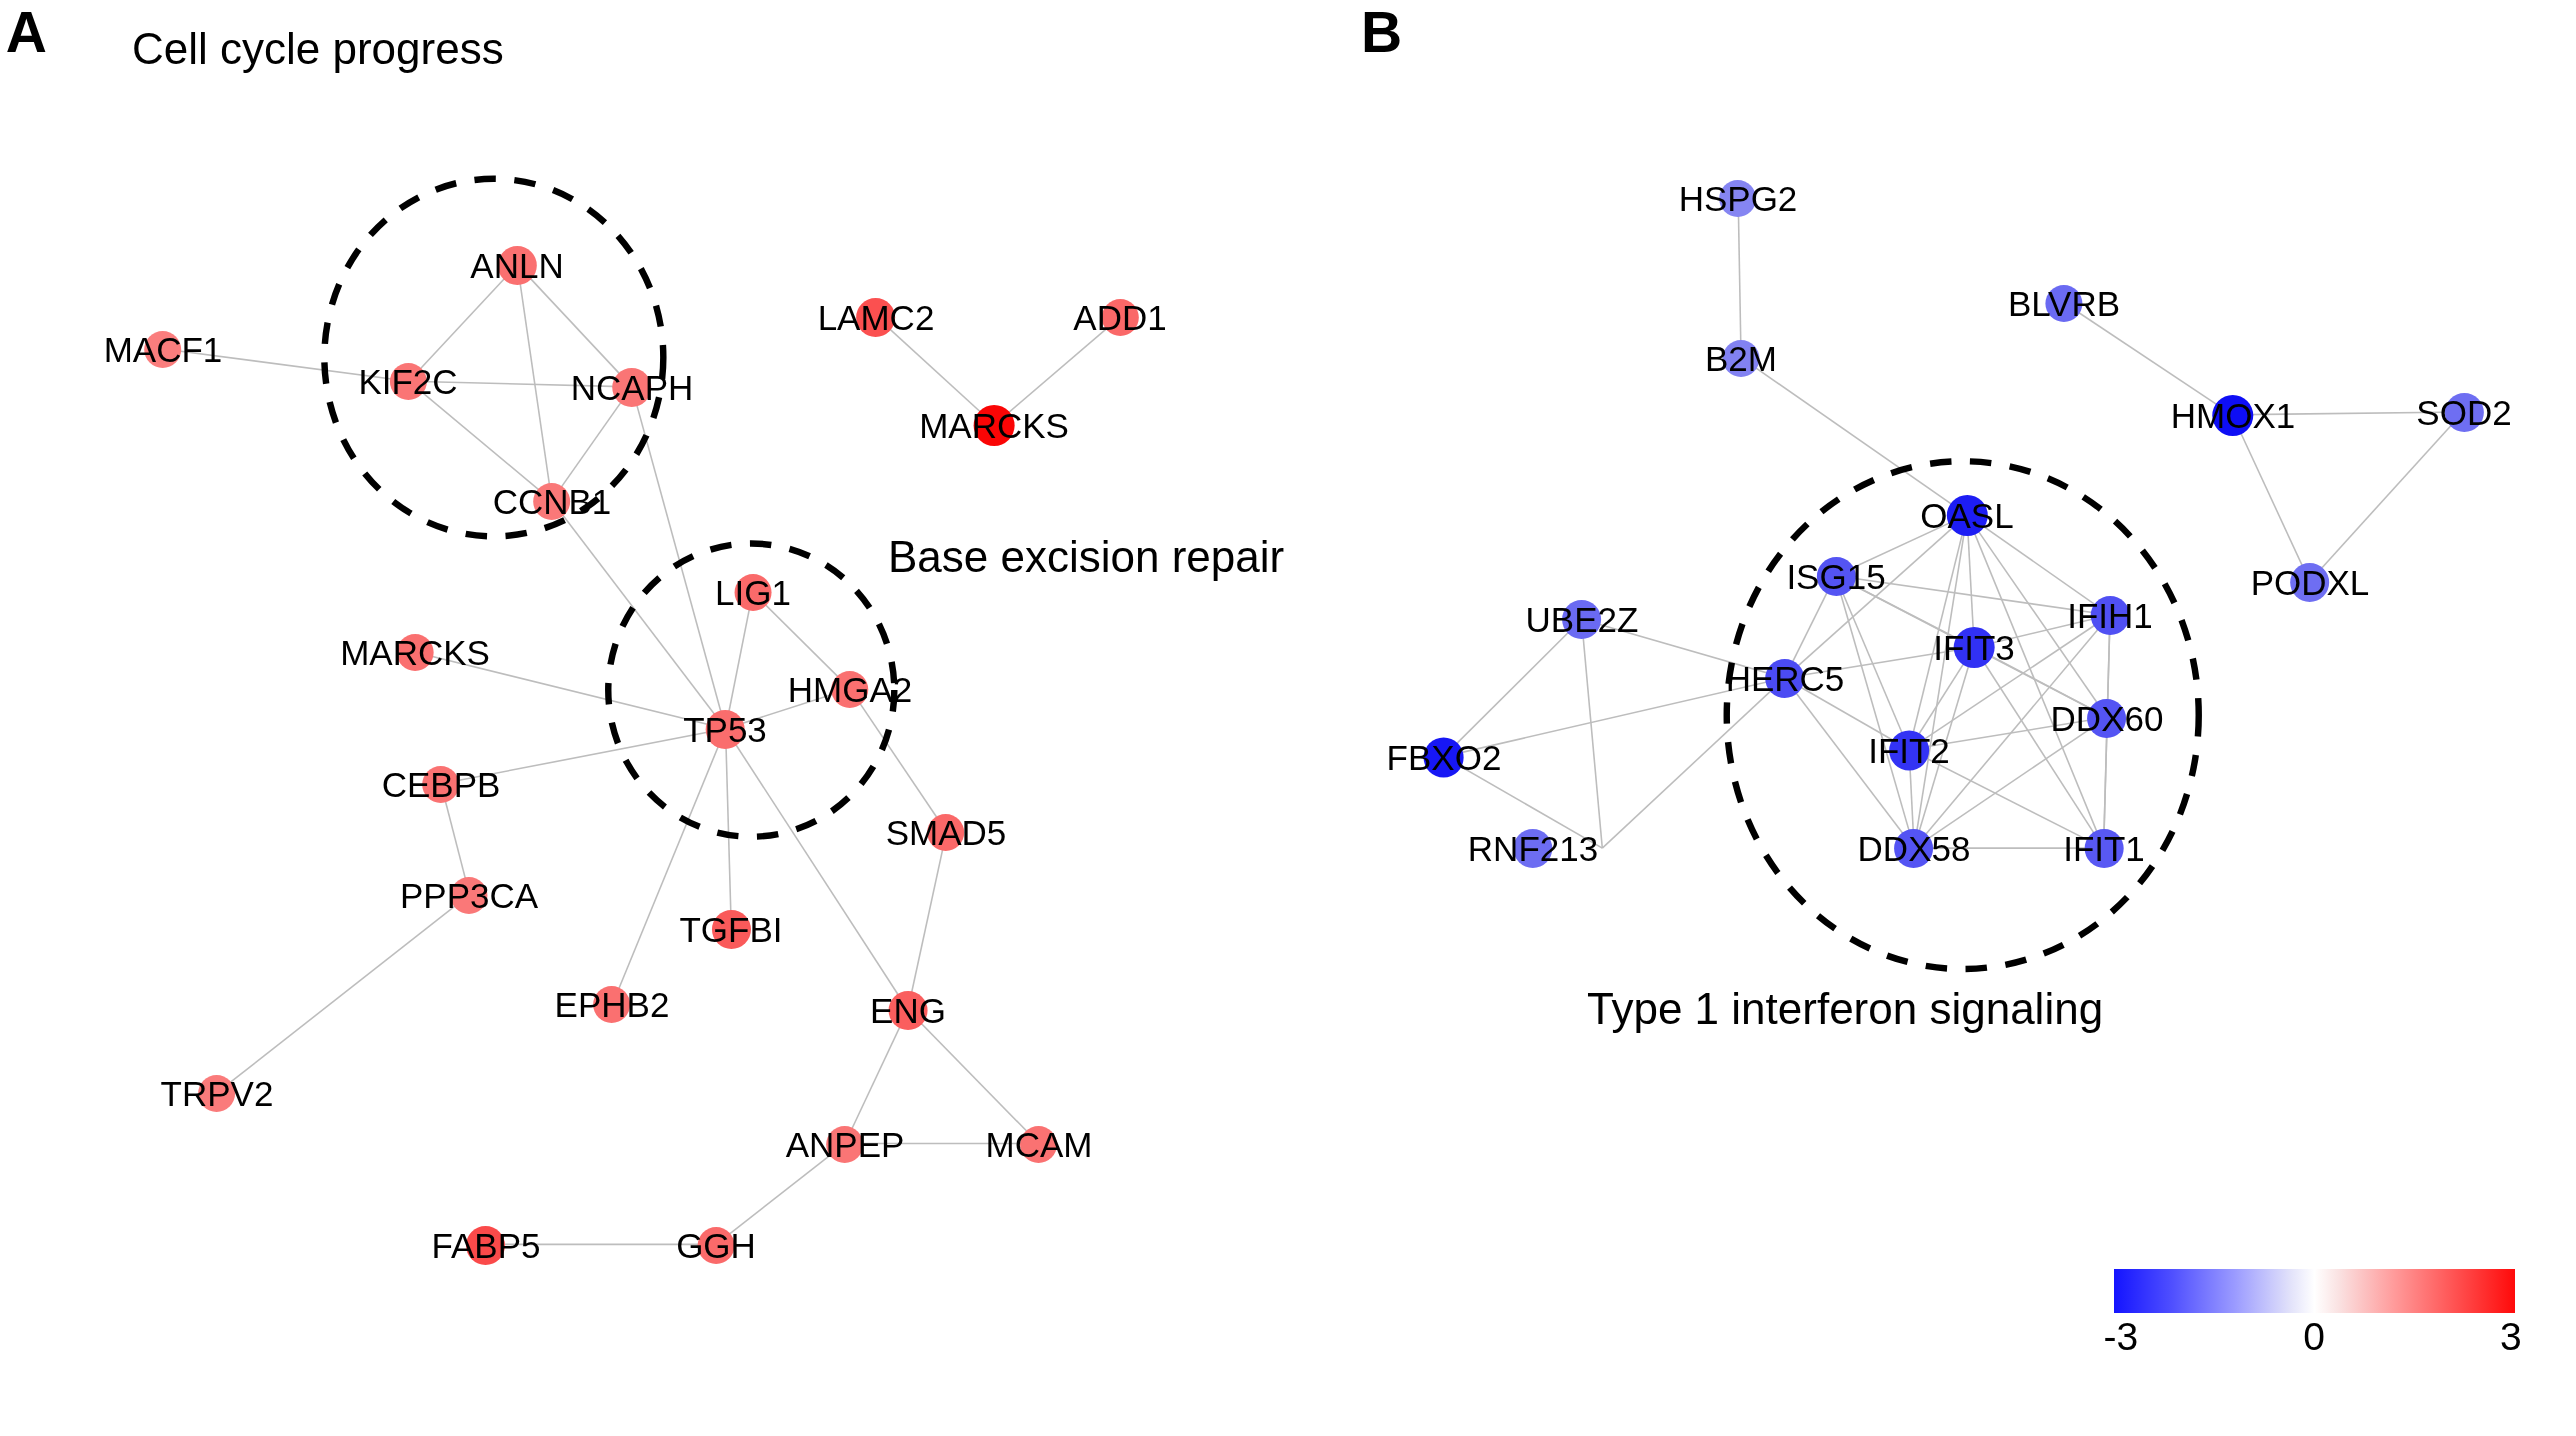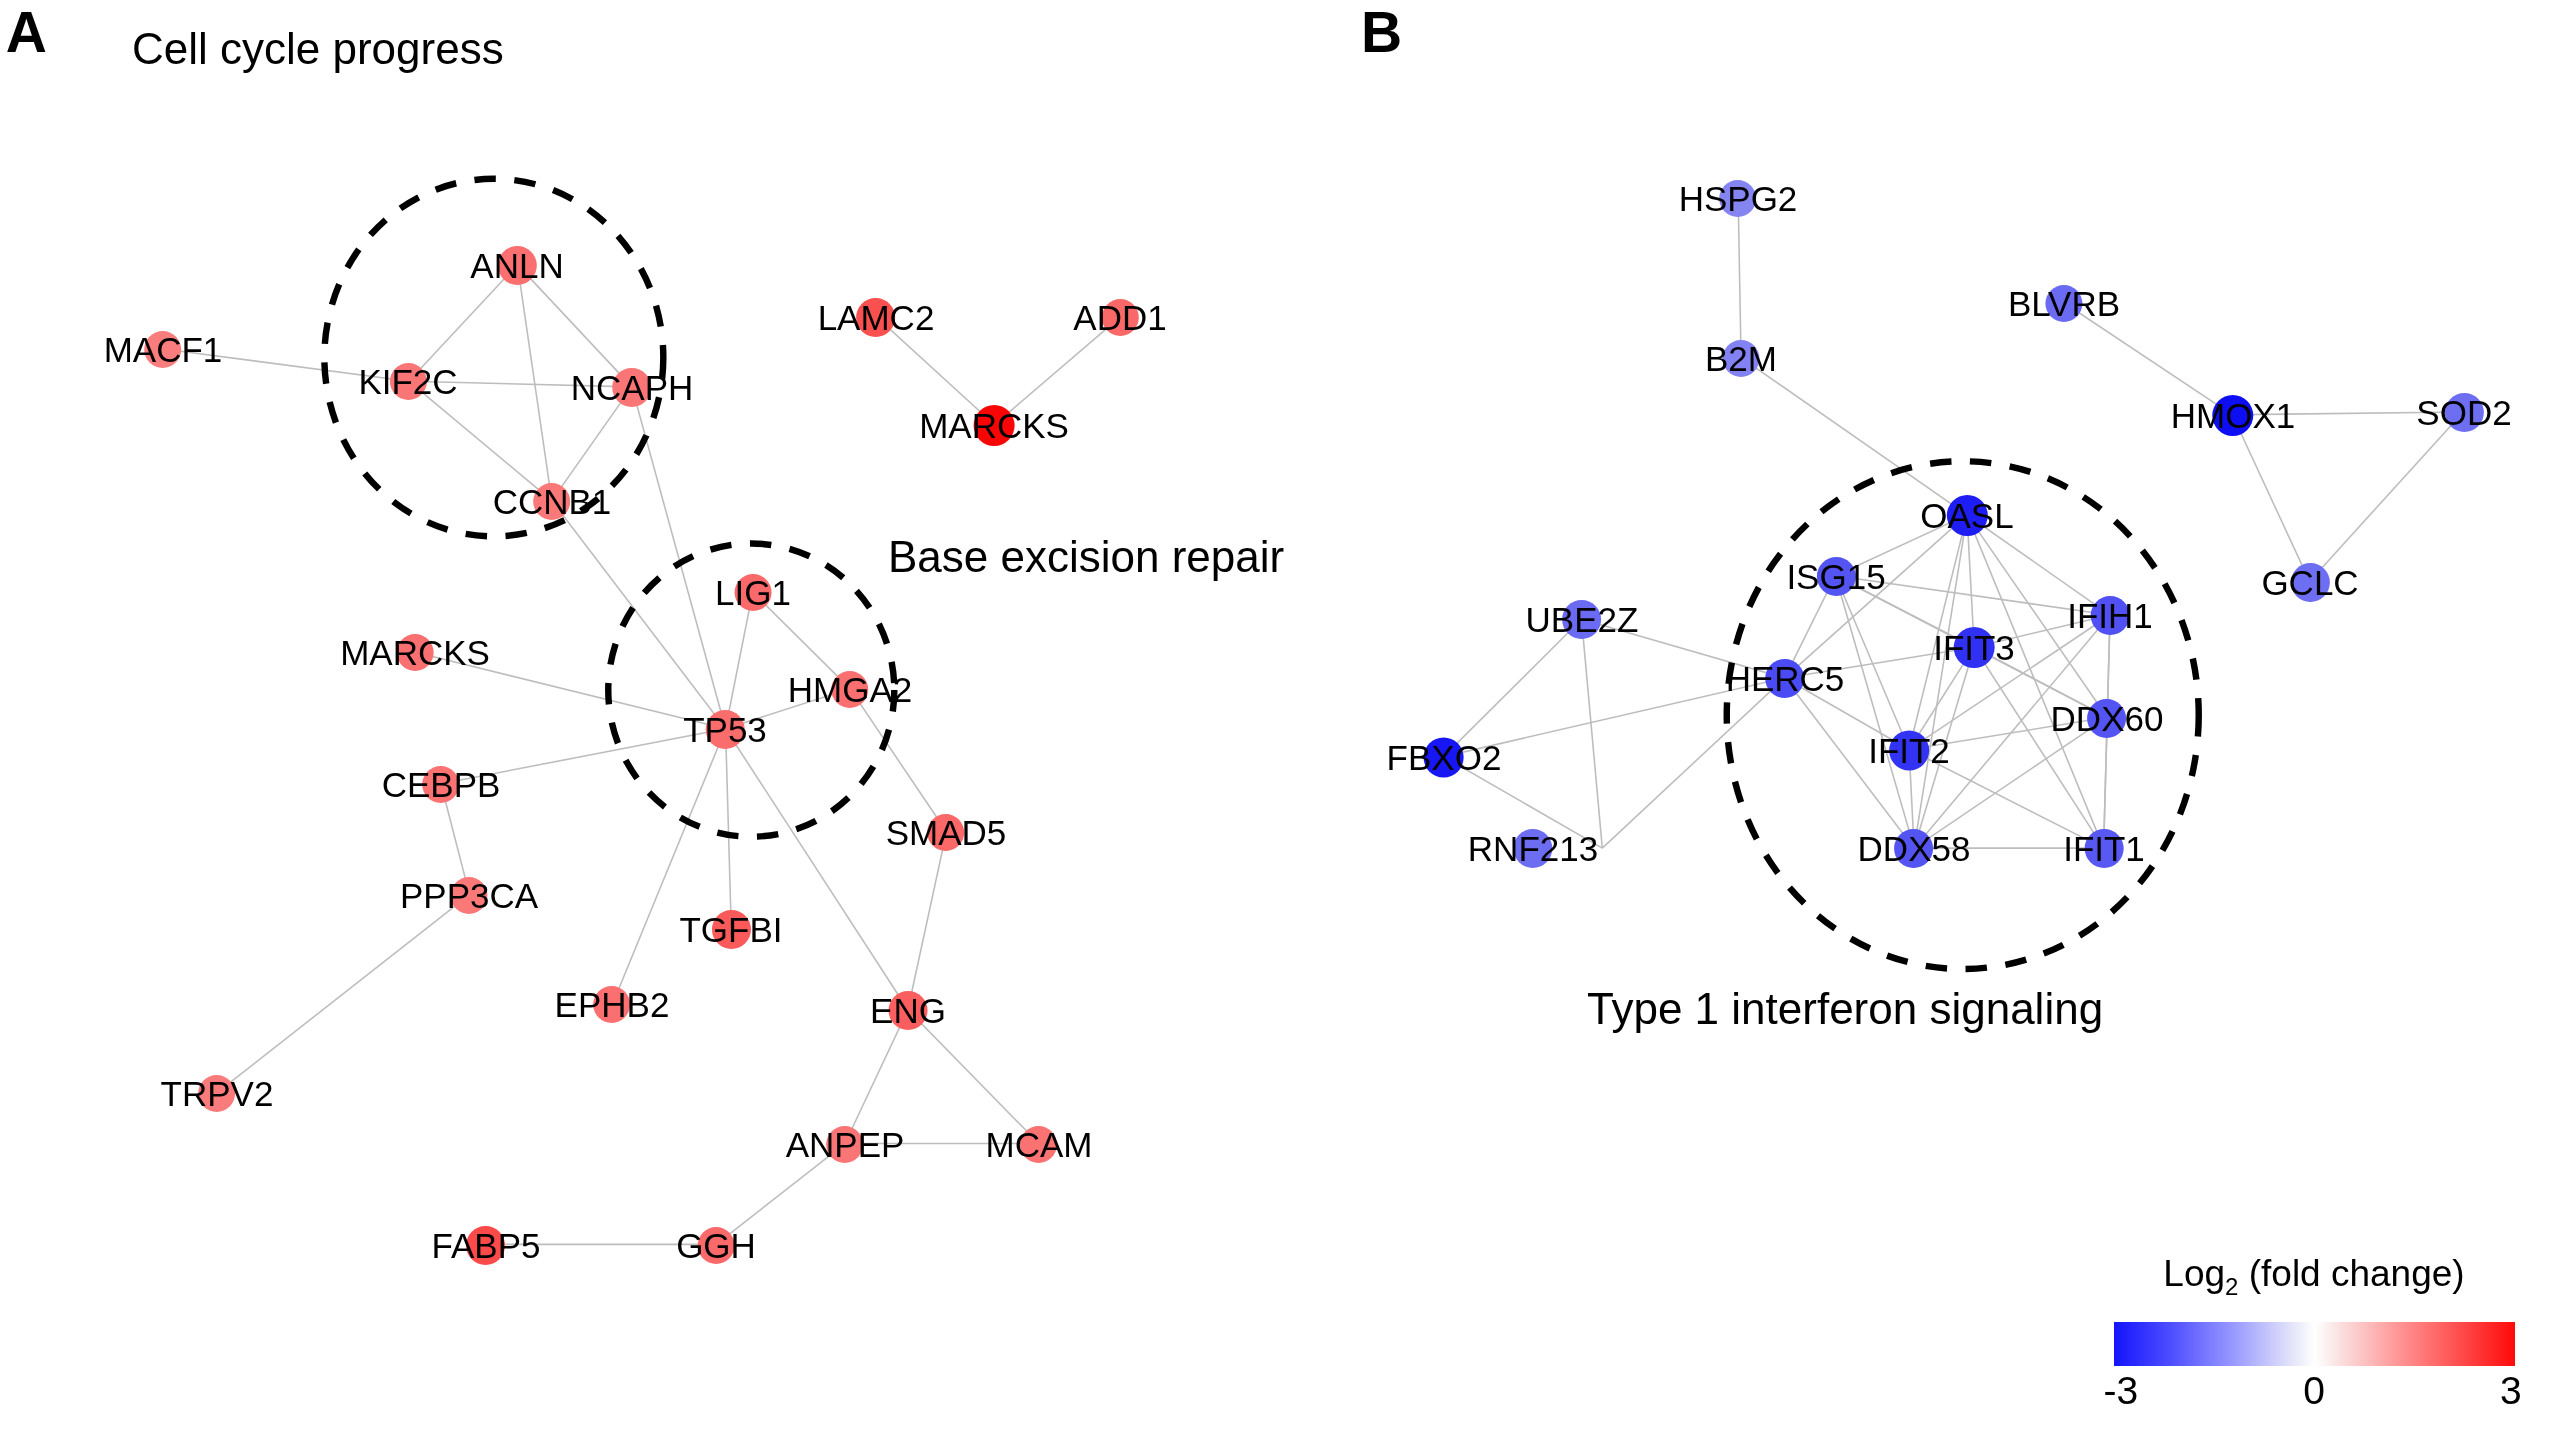--- a/index.html
+++ b/index.html
@@ -230,21 +230,21 @@
       <div class="gene" style="left: 2233px; top: 415px;">
         <span class="dot" style="width: 41px; height: 41px; background: rgb(14, 14, 245);"></span>
         <span class="lbl">HMOX1</span>
       </div>
       <div class="gene" style="left: 2464px; top: 412px;">
         <span class="dot" style="width: 39px; height: 39px; background: rgb(110, 110, 242);"></span>
         <span class="lbl">SOD2</span>
       </div>
       <div class="gene" style="left: 2310px; top: 582px;">
         <span class="dot" style="width: 39px; height: 39px; background: rgb(110, 110, 242);"></span>
-        <span class="lbl">GCLC</span>
+        <span class="lbl">PODXL</span>
       </div>
       <div class="gene" style="left: 1967px; top: 515px;">
         <span class="dot" style="width: 41px; height: 41px; background: rgb(29, 29, 244);"></span>
         <span class="lbl">OASL</span>
       </div>
       <div class="gene" style="left: 1836px; top: 576px;">
         <span class="dot" style="width: 39px; height: 39px; background: rgb(84, 84, 243);"></span>
         <span class="lbl">ISG15</span>
       </div>
       <div class="gene" style="left: 1974px; top: 647px;">
@@ -287,23 +287,20 @@
         <span class="dot" style="width: 39px; height: 39px; background: rgb(109, 109, 242);"></span>
         <span class="lbl">RNF213</span>
       </div>
     </div>
 
   <div class="cluster-title" id="title-cellcycle">Cell cycle progress</div>
   <div class="cluster-title" id="title-ber">Base excision repair</div>
   <div class="cluster-title" id="title-ifn">Type 1 interferon signaling</div>
 
   <div id="legend">
-    <div id="legend-title">
-      <span>Log</span><sub>2</sub><span> (fold change)</span>
-    </div>
     <div id="legend-bar"></div>
     <div id="legend-ticks">
       <span id="tick-min">-3</span>
       <span id="tick-mid">0</span>
       <span id="tick-max">3</span>
     </div>
   </div>
 
 </div>
 

